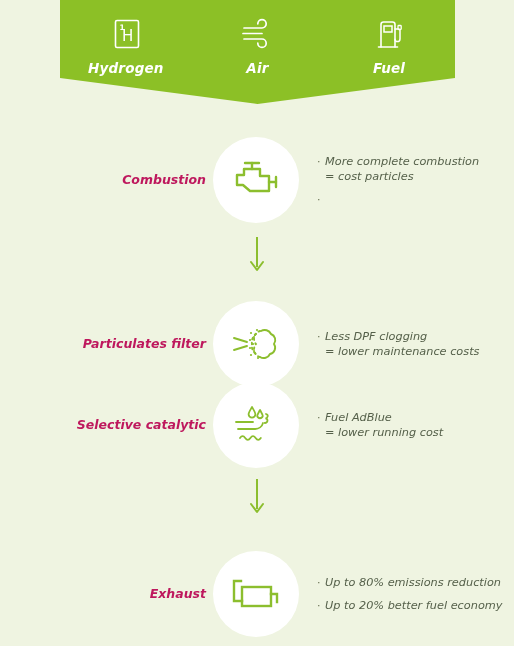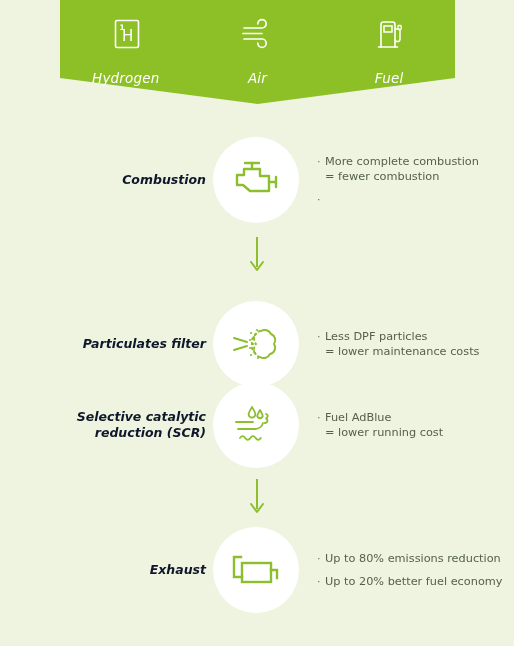--- a/index.html
+++ b/index.html
@@ -45,46 +45,46 @@
     align-items: center;
     width: 110px;
   }
   .banner-item .bi-icon {
     height: 40px;
     display: flex;
     align-items: center;
     justify-content: center;
   }
   .banner-item .bi-label {
-    margin-top: 16px;
+    margin-top: 6px;
     color: #ffffff;
     font-size: 13.5px;
     font-style: italic;
-    font-weight: normal;
+    font-weight: bold;
     letter-spacing: 0.2px;
     white-space: nowrap;
     text-align: right;
   }
 
   
   .stage-row {
     position: absolute;
     left: 0;
     width: 514px;
     height: 90px;
     display: block;
   }
   .stage-label {
     position: absolute;
     left: 30px;
     width: 176px;
     text-align: right;
     top: 50%;
     transform: translateY(-50%);
-    color: #0f172a;
+    color: #be185d;
     font-size: 12.5px;
     font-weight: bold;
     font-style: italic;
     line-height: 1.3;
   }
   .stage-circle {
     position: absolute;
     left: 213px;
     top: 50%;
     width: 86px;
@@ -113,20 +113,21 @@
   .bullet-dot {
     color: #6b7355;
     font-size: 11px;
     line-height: 15px;
     width: 8px;
     flex: 0 0 8px;
   }
   .bullet-lines {
     color: #55604a;
     font-size: 11.3px;
+    font-style: italic;
     line-height: 15px;
   }
   .bullet-lines .b2 {
     display: block;
   }
 
   
   .flow-arrow {
     position: absolute;
     left: 247px;
@@ -193,21 +194,21 @@
       <line x1="40" y1="26" x2="47" y2="26" stroke="#8cbe2e" stroke-width="2.4" stroke-linecap="round"></line>
       <line x1="47" y1="21" x2="47" y2="31" stroke="#8cbe2e" stroke-width="2.4" stroke-linecap="round"></line>
     </svg>
   </div>
 
   <div class="stage-bullets">
     <div class="bullet-group">
       <span class="bullet-dot">·</span>
       <span class="bullet-lines">
         <span>More complete combustion</span>
-        <span class="b2">= fewer combustion</span>
+        <span class="b2">= cost particles</span>
       </span>
     </div>
     <div class="bullet-group">
       <span class="bullet-dot">·</span>
     </div>
   </div>
 </div>
 
 <div class="flow-arrow" style="top:236px;">
   <svg width="20" height="40" viewBox="0 0 20 40">
@@ -239,31 +240,30 @@
       </g>
       <line x1="5" y1="17" x2="18" y2="21" stroke="#8cbe2e" stroke-width="1.9" stroke-linecap="round"></line>
       <line x1="5" y1="29" x2="18" y2="25" stroke="#8cbe2e" stroke-width="1.9" stroke-linecap="round"></line>
     </svg>
   </div>
 
   <div class="stage-bullets">
     <div class="bullet-group">
       <span class="bullet-dot">·</span>
       <span class="bullet-lines">
-        <span>Less DPF particles</span>
+        <span>Less DPF clogging</span>
         <span class="b2">= lower maintenance costs</span>
       </span>
     </div>
   </div>
 </div>
 
 <div class="stage-row" style="top:380px;padding-left:20px;">
   <div class="stage-label">
     <span>Selective catalytic</span><br>
-    <span>reduction (SCR)</span>
   </div>
 
   <div class="stage-circle">
     <svg width="54" height="48" viewBox="0 0 54 48">
       <path d="M23 6 C21 9.5 19.6 11.6 19.6 13.2 A3.4 3.4 0 0 0 26.4 13.2 C26.4 11.6 25 9.5 23 6 Z" fill="none" stroke="#8cbe2e" stroke-width="1.8" stroke-linejoin="round"></path>
       <path d="M31 9 C29.4 12 28.2 13.7 28.2 15.1 A2.9 2.9 0 0 0 33.8 15.1 C33.8 13.7 32.6 12 31 9 Z" fill="none" stroke="#8cbe2e" stroke-width="1.8" stroke-linejoin="round"></path>
       <path d="M37 13 c3 1 1.5 4 -0.5 4.4 c3 0.6 2.5 4.2 -0.8 4.6" fill="none" stroke="#8cbe2e" stroke-width="1.8" stroke-linecap="round"></path>
       <line x1="7" y1="21" x2="24" y2="21" stroke="#8cbe2e" stroke-width="1.8" stroke-linecap="round"></line>
       <path d="M9 28 L26 28 A8 8 0 0 0 34 22" fill="none" stroke="#8cbe2e" stroke-width="1.8" stroke-linecap="round"></path>
       <path d="M11 37 q2.6 -3.6 5.2 0 q2.6 3.6 5.2 0 q2.6 -3.6 5.2 0 q2.6 3.6 5.2 0" fill="none" stroke="#8cbe2e" stroke-width="1.8" stroke-linecap="round"></path>
@@ -281,21 +281,21 @@
   </div>
 </div>
 
 <div class="flow-arrow" style="top:478px;">
   <svg width="20" height="40" viewBox="0 0 20 40">
     <line x1="10" y1="1" x2="10" y2="31" stroke="#8cbe2e" stroke-width="2"></line>
     <polyline points="4,26 10,34 16,26" fill="none" stroke="#8cbe2e" stroke-width="2" stroke-linecap="round" stroke-linejoin="round"></polyline>
   </svg>
 </div>
 
-<div class="stage-row" style="top:525px;">
+<div class="stage-row" style="top:549px;">
   <div class="stage-label">Exhaust</div>
 
   <div class="stage-circle">
     <svg width="56" height="44" viewBox="0 0 56 44">
       <polyline points="13,9 6,9 6,29 14,29" fill="none" stroke="#8cbe2e" stroke-width="2.4" stroke-linecap="square" stroke-linejoin="miter"></polyline>
       <rect x="14" y="15" width="29" height="19" fill="none" stroke="#8cbe2e" stroke-width="2.4"></rect>
       <polyline points="43,22 49,22 49,30" fill="none" stroke="#8cbe2e" stroke-width="2.4" stroke-linecap="square" stroke-linejoin="miter"></polyline>
     </svg>
   </div>
 

